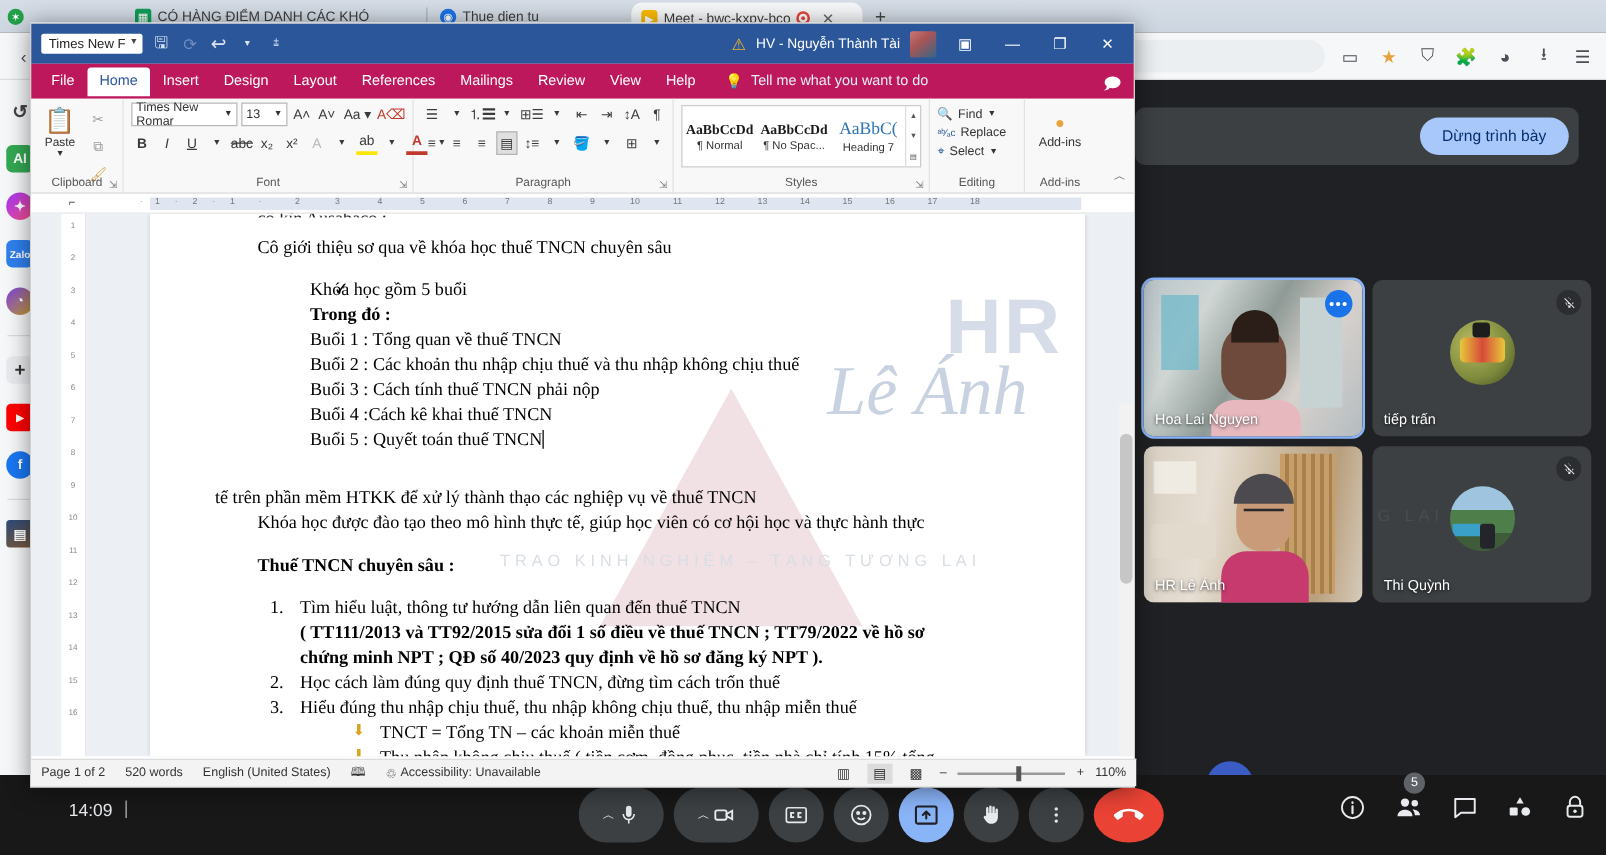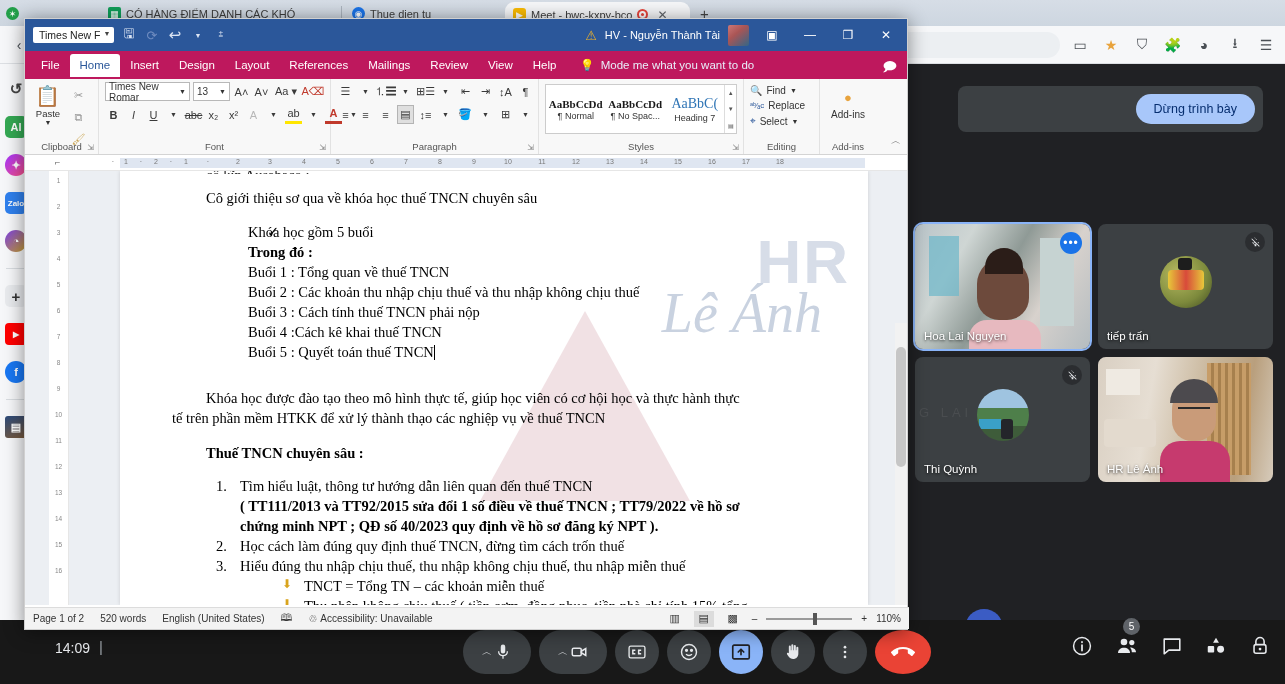--- a/index.html
+++ b/index.html
@@ -60,21 +60,21 @@
   
   .meet-page {
     position: absolute; left: 33px; top: 64px; width: 1252px; height: 620px;
     background: #202124;
   }
   .meet-stage { position: absolute; left: 0; top: 0; width: 873px; height: 560px; background:#202124;}
   .present-banner {
     position: absolute; right: 22px; top: 22px;
     background: #3c4043; color: #e8eaed; height: 46px; border-radius: 8px;
     display: flex; align-items: center; justify-content: flex-end;
-    padding-right: 8px; width: 305px;
+    padding-right: 8px; width: 355px;
   }
   .stop-present-btn {
     background: #a8c7fa; color: #062e6f; font-size: 12.5px;
     border-radius: 18px; padding: 8px 18px; border: none; cursor: pointer;
     font-family: "Liberation Sans", sans-serif;
   }
   .tiles { position: absolute; right: 12px; top: 160px; width: 358px; }
   .tile-row { display: flex; gap: 8px; margin-bottom: 8px; }
   .tile {
     position: relative; width: 175px; height: 125px; border-radius: 8px;
@@ -356,43 +356,43 @@
             <svg width="11" height="11" viewBox="0 0 24 24" fill="#e8eaed">
                 <path d="M19 11h-1.7c0 .74-.16 1.43-.43 2.05l1.23 1.23c.56-.98.9-2.09.9-3.28zM12 4a3 3 0 013 3v.18l-6-6A3 3 0 0112 4zM4.27 3L3 4.27l6 6V11a3 3 0 003 3c.24 0 .47-.03.7-.08l1.66 1.66A5.7 5.7 0 0112 16a5 5 0 01-5-5H5.3c0 2.82 2.11 5.15 4.85 5.6V20h3.7v-3.4c.48-.08.94-.22 1.37-.41L19.73 21 21 19.73 4.27 3z"></path>
               </svg>
           </div>
           <div class="tile-name">tiếp trấn</div>
         </div>
       </div>
       <div class="tile-row">
 
         <div class="tile">
-          <div style="position:absolute;left:4px;top:48px;color:#4a4d50;font-size:13px;letter-spacing:4px;">G LAI</div>
-          <div class="tile-avatar" style="background:linear-gradient(#9fc4e0 0 36%,#4e7f4a 36% 72%,#3e5c3a 72% 100%);">
-            <div style="position:absolute;left:2px;top:30px;width:22px;height:10px;background:#3aa0c8;"></div>
-            <div style="position:absolute;left:24px;top:30px;width:12px;height:20px;background:#24252a;border-radius:3px;"></div>
-          </div>
-          <div class="mic-off">
-            <svg width="11" height="11" viewBox="0 0 24 24" fill="#e8eaed">
-                <path d="M19 11h-1.7c0 .74-.16 1.43-.43 2.05l1.23 1.23c.56-.98.9-2.09.9-3.28zM12 4a3 3 0 013 3v.18l-6-6A3 3 0 0112 4zM4.27 3L3 4.27l6 6V11a3 3 0 003 3c.24 0 .47-.03.7-.08l1.66 1.66A5.7 5.7 0 0112 16a5 5 0 01-5-5H5.3c0 2.82 2.11 5.15 4.85 5.6V20h3.7v-3.4c.48-.08.94-.22 1.37-.41L19.73 21 21 19.73 4.27 3z"></path>
-              </svg>
-          </div>
-          <div class="tile-name">Thi Quỳnh</div>
-        </div>
-
-        <div class="tile">
           <div style="position:absolute;inset:0;background:linear-gradient(100deg,#d9cfc2 0%,#e6ded3 30%,#c9b79c 58%,#b99f7d 80%,#d6cbbb 100%);"></div>
           <div style="position:absolute;left:8px;top:12px;width:34px;height:26px;background:#efeae2;border:2px solid #b0a header;"></div>
           <div style="position:absolute;left:6px;top:62px;width:52px;height:28px;background:#e3dace;border-radius:4px;"></div>
           <div style="position:absolute;right:22px;top:6px;width:44px;height:112px;background:repeating-linear-gradient(90deg,#c79d68 0 4px,#a7804e 4px 7px);"></div>
           <div style="position:absolute;left:74px;top:30px;width:44px;height:54px;border-radius:22px 22px 20px 20px;background:#c99b79;"></div>
           <div style="position:absolute;left:72px;top:22px;width:48px;height:24px;border-radius:24px 24px 0 0;background:#4c4a4e;"></div>
           <div style="position:absolute;left:80px;top:50px;width:32px;height:8px;border-top:2px solid #2a2a2a;"></div>
           <div style="position:absolute;left:62px;top:84px;width:70px;height:42px;background:#c63a6e;border-radius:20px 20px 0 0;"></div>
           <div class="tile-name">HR Lê Ánh</div>
+        </div>
+
+        <div class="tile">
+          <div style="position:absolute;left:4px;top:48px;color:#4a4d50;font-size:13px;letter-spacing:4px;">G LAI</div>
+          <div class="tile-avatar" style="background:linear-gradient(#9fc4e0 0 36%,#4e7f4a 36% 72%,#3e5c3a 72% 100%);">
+            <div style="position:absolute;left:2px;top:30px;width:22px;height:10px;background:#3aa0c8;"></div>
+            <div style="position:absolute;left:24px;top:30px;width:12px;height:20px;background:#24252a;border-radius:3px;"></div>
+          </div>
+          <div class="mic-off">
+            <svg width="11" height="11" viewBox="0 0 24 24" fill="#e8eaed">
+                <path d="M19 11h-1.7c0 .74-.16 1.43-.43 2.05l1.23 1.23c.56-.98.9-2.09.9-3.28zM12 4a3 3 0 013 3v.18l-6-6A3 3 0 0112 4zM4.27 3L3 4.27l6 6V11a3 3 0 003 3c.24 0 .47-.03.7-.08l1.66 1.66A5.7 5.7 0 0112 16a5 5 0 01-5-5H5.3c0 2.82 2.11 5.15 4.85 5.6V20h3.7v-3.4c.48-.08.94-.22 1.37-.41L19.73 21 21 19.73 4.27 3z"></path>
+              </svg>
+          </div>
+          <div class="tile-name">Thi Quỳnh</div>
         </div>
       </div>
     </div>
 
     <div class="cursor-dot"></div>
   </div>
 
   <div class="meet-bottombar">
     <div class="meet-time">14:09</div>
     <div class="meet-time-sep">|</div>
@@ -519,21 +519,21 @@
       <div class="rtab">Insert</div>
       <div class="rtab">Design</div>
       <div class="rtab">Layout</div>
       <div class="rtab">References</div>
       <div class="rtab">Mailings</div>
       <div class="rtab">Review</div>
       <div class="rtab">View</div>
       <div class="rtab">Help</div>
       <div class="tellme">
         <span>💡</span>
-        <span>Mode me what you want to do</span>
+        <span>Tell me what you want to do</span>
       </div>
       <div class="comment-ico">🗩</div>
     </div>
 
     <div class="word-ribbon">
 
       <div class="rgroup" style="width:74px;">
         <div style="display:flex;gap:5px;padding-top:2px;">
           <div style="display:flex;flex-direction:column;align-items:center;width:34px;">
             <div style="font-size:20px;color:#d9a441;">📋</div>
@@ -717,41 +717,42 @@
         <div>14</div>
         <div>15</div>
         <div>16</div>
       </div>
 
       <div class="page">
 
         <div class="wm wm-tri"></div>
         <div class="wm wm-hr">HR</div>
         <div class="wm wm-le">Lê Ánh</div>
+        <div class="wm wm-tag">TRAO KINH NGHIỆM – TẠNG TƯƠNG LAI</div>
 
         <div class="doc-line doc-cut" style="padding-left:52px;color:#222;">cô kĩn Ausabaco :</div>
 
         <div class="doc-line doc-p" style="padding-left:52px;margin-top:14px;">Cô giới thiệu sơ qua về khóa học thuế TNCN chuyên sâu</div>
 
         <div style="position:relative;margin-top:14px;">
           <span class="chk doc-line">✓</span>
           <div class="doc-line ind1">Khóa học gồm 5 buổi</div>
           <div class="doc-line ind1 bold">Trong đó :</div>
           <div class="doc-line ind1">Buổi 1 : Tổng quan về thuế TNCN</div>
           <div class="doc-line ind1">Buổi 2 : Các khoản thu nhập chịu thuế và thu nhập không chịu thuế</div>
           <div class="doc-line ind1">Buổi 3 : Cách tính thuế TNCN phải nộp</div>
           <div class="doc-line ind1">Buổi 4 :Cách kê khai thuế TNCN</div>
           <div class="doc-line ind1">
             <span>Buổi 5 : Quyết toán thuế TNCN</span><span class="caret"></span>
           </div>
         </div>
 
         <div style="margin-top:26px;">
+          <div class="doc-line" style="padding-left:18px;">tế trên phần mềm HTKK để xử lý thành thạo các nghiệp vụ về thuế TNCN</div>
           <div class="doc-line" style="padding-left:52px;">Khóa học được đào tạo theo mô hình thực tế, giúp học viên có cơ hội học và thực hành thực</div>
-          <div class="doc-line" style="padding-left:18px;">tế trên phần mềm HTKK để xử lý thành thạo các nghiệp vụ về thuế TNCN</div>
         </div>
 
         <div class="doc-line bold" style="padding-left:52px;margin-top:15px;">Thuế TNCN chuyên sâu :</div>
 
         <div style="margin-top:13px;">
           <div class="doc-line" style="position:relative;padding-left:86px;">
             <span style="position:absolute;left:62px;">1.</span>
             <span>Tìm hiểu luật, thông tư hướng dẫn liên quan đến thuế TNCN</span>
           </div>
           <div class="doc-line ind-num">( TT111/2013 và TT92/2015 sửa đổi 1 số điều về thuế TNCN ; TT79/2022 về hồ sơ</div>

